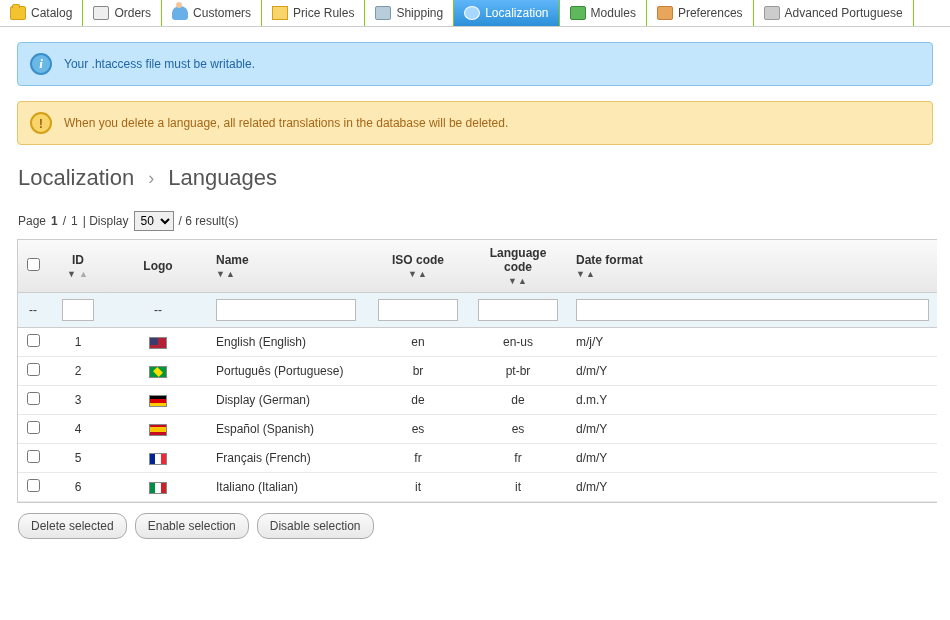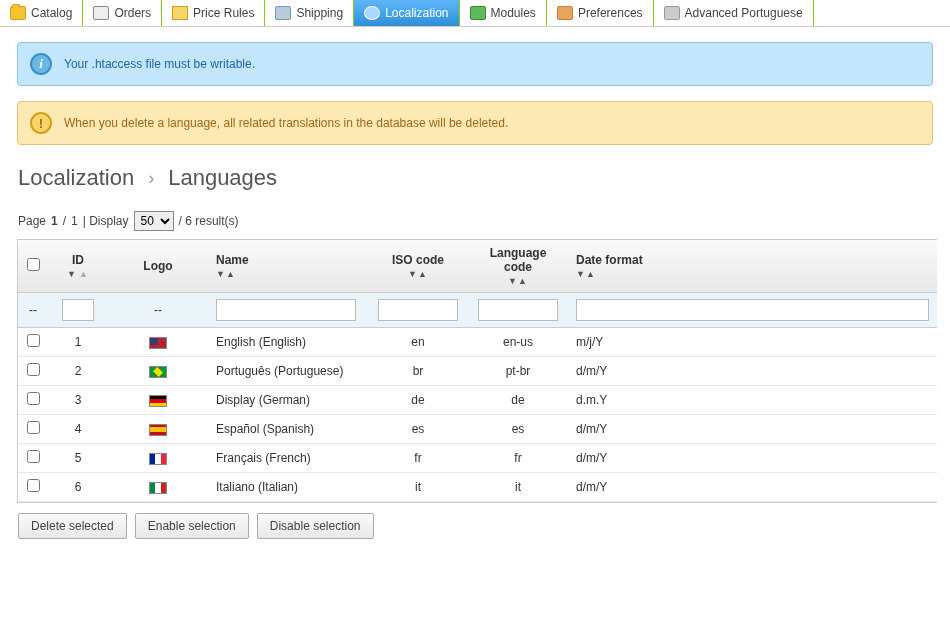--- a/index.html
+++ b/index.html
@@ -57,40 +57,44 @@
     .flag-us::after{content:'';position:absolute;top:0;left:0;width:8px;height:7px;background:#3c3b6e;}
     .flag-br { background: #009739; }
     .flag-br::after{content:'';position:absolute;top:2px;left:4px;width:8px;height:6px;background:#fedd00;transform:rotate(45deg);}
     .flag-de { background: linear-gradient(#000 33%, #dd0000 33%, #dd0000 66%, #ffce00 66%); }
     .flag-es { background: linear-gradient(#c60b1e 25%, #ffc400 25%, #ffc400 75%, #c60b1e 75%); }
     .flag-fr { background: linear-gradient(90deg,#002395 33%, #fff 33%, #fff 66%, #ed2939 66%); }
     .flag-it { background: linear-gradient(90deg,#008c45 33%, #fff 33%, #fff 66%, #cd212a 66%); }
     
     
     .actions { display: flex; gap: 8px; margin: 10px 0 0 18px; }
-    .btn { padding: 5px 12px; font-size: 12px; border: 1px solid #aaa; background: linear-gradient(#fafafa,#e8e8e8); border-radius: 2px; cursor: pointer; color: #444; }
+    .btn { padding: 5px 12px; font-size: 12px; border: 1px solid #aaa; background: linear-gradient(#fafafa,#e8e8e8); border-radius: 11px; cursor: pointer; color: #444; }
     
     .col-check { width: 30px; }
     .col-id { width: 60px; }
     .col-logo { width: 100px; }
     .col-name { width: 160px; }
     .col-iso { width: 100px; }
     .col-lang { width: 100px; }
   </style>
 </head>
 <body>
 
 <div class="topnav" id="topnav">
     <div class="topnav-item">
       <span class="nav-icon icon-folder"></span>
       <span>Catalog</span>
     </div>
     <div class="topnav-item">
       <span class="nav-icon icon-cart"></span>
       <span>Orders</span>
+    </div>
+    <div class="topnav-item">
+      <span class="nav-icon icon-person"></span>
+      <span>Customers</span>
     </div>
     <div class="topnav-item">
       <span class="nav-icon icon-tag"></span>
       <span>Price Rules</span>
     </div>
     <div class="topnav-item">
       <span class="nav-icon icon-truck"></span>
       <span>Shipping</span>
     </div>
     <div class="topnav-item active">

